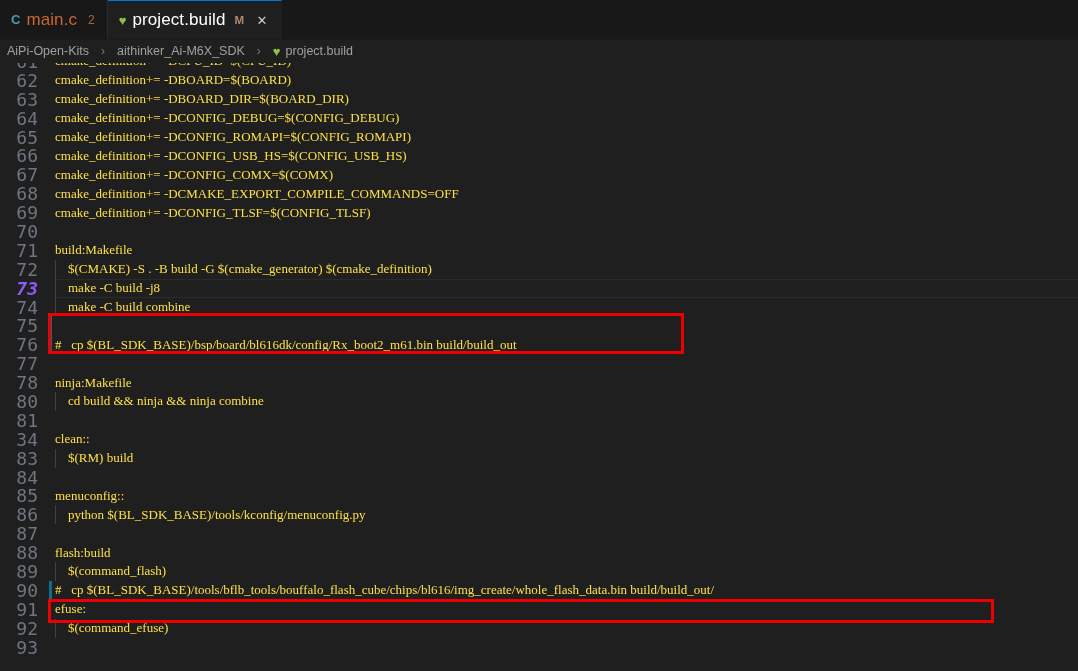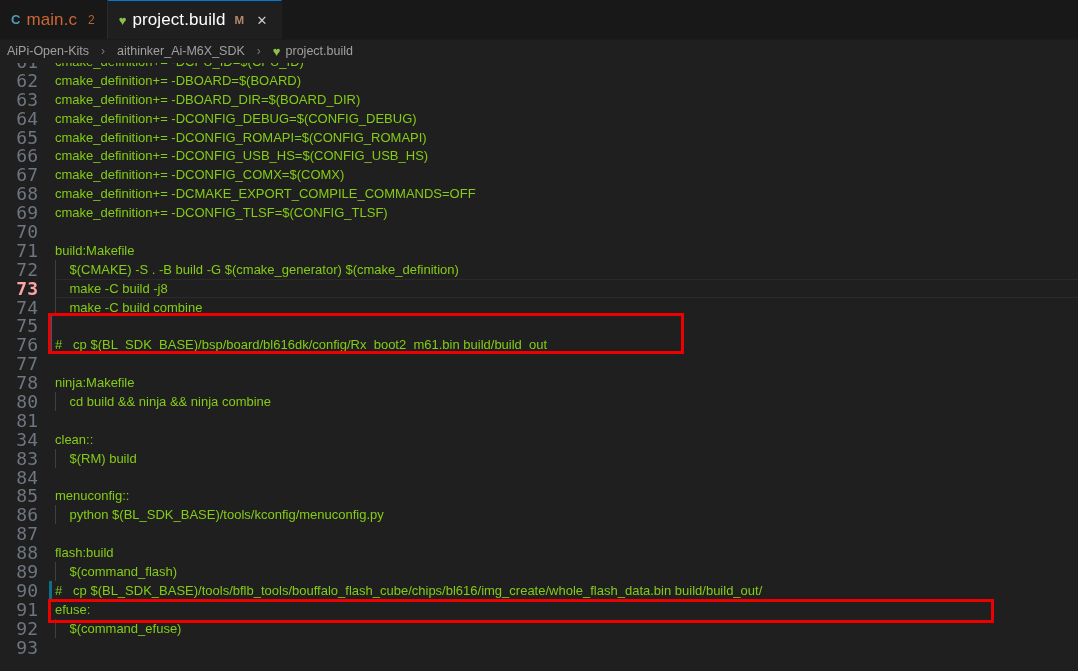--- a/index.html
+++ b/index.html
@@ -158,36 +158,37 @@
     min-width: 47px;
     text-align: right;
     padding-right: 9px;
     box-sizing: border-box;
     color: #6e7681;
     font-family: "DejaVu Sans Mono", monospace;
     font-size: 18px;
     user-select: none;
   }
   .line.current .ln {
-    color: #fca5a5;
+    color: #8b5cf6;
     font-weight: bold;
+    font-style: italic;
   }
   .gutter-mod {
     position: absolute;
     left: 49px;
     top: 0;
     width: 3px;
     height: 18.9px;
     background: #0c7d9d;
     opacity: 0.85;
   }
   .code {
-    color: #84cc16;
+    color: #fde047;
     padding-left: 8px;
-    font-family: Liberation Sans, sans-serif;
+    font-family: Liberation Serif, serif;
     font-size: 13px;
     letter-spacing: 0px;
     position: relative;
   }
   .line.current .code-hl {
     position: absolute;
     left: 56px;
     right: 0;
     top: 0;
     height: 18.9px;

